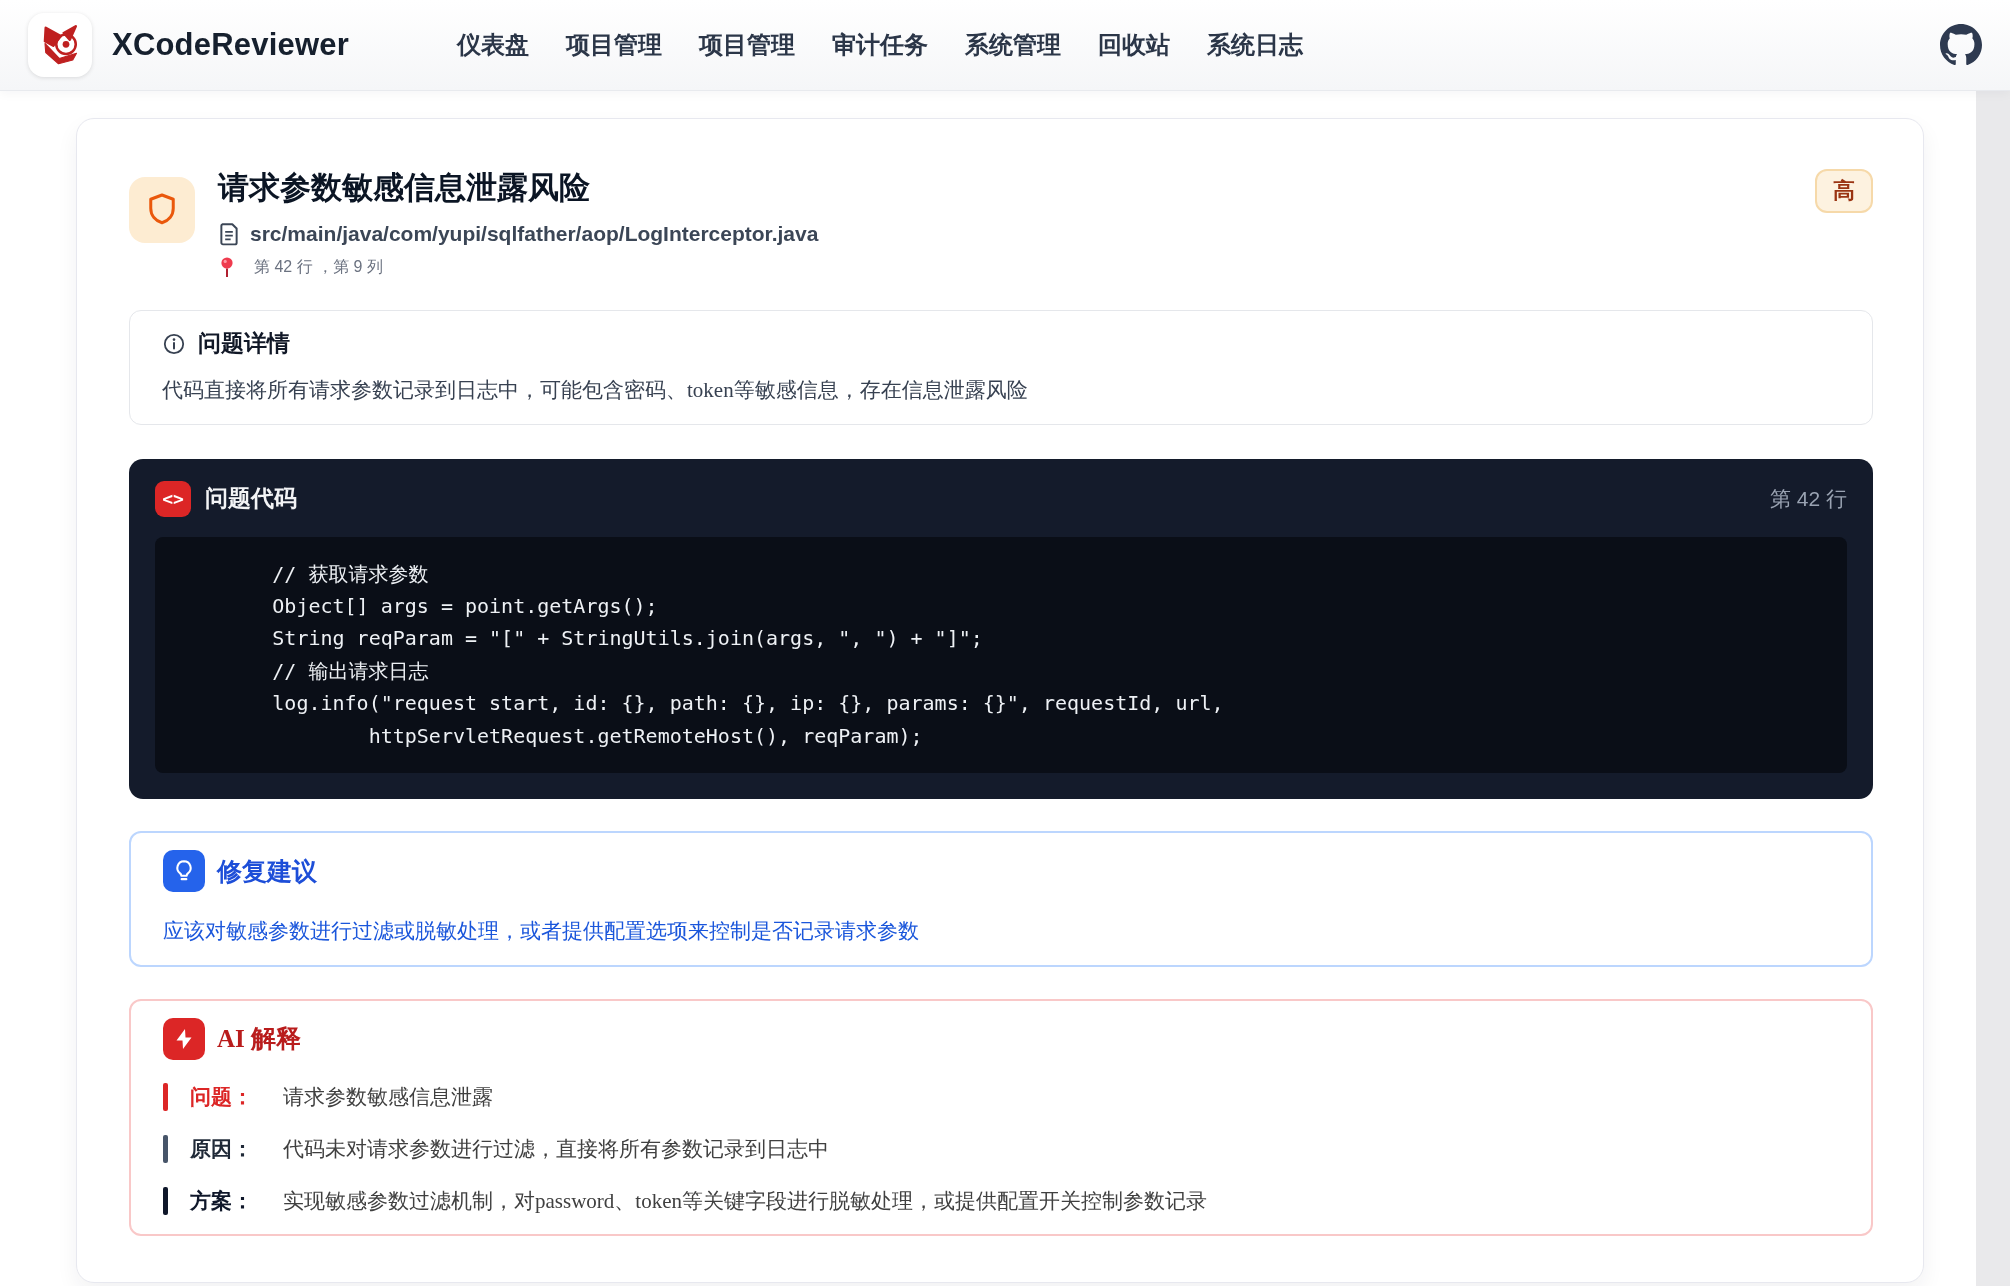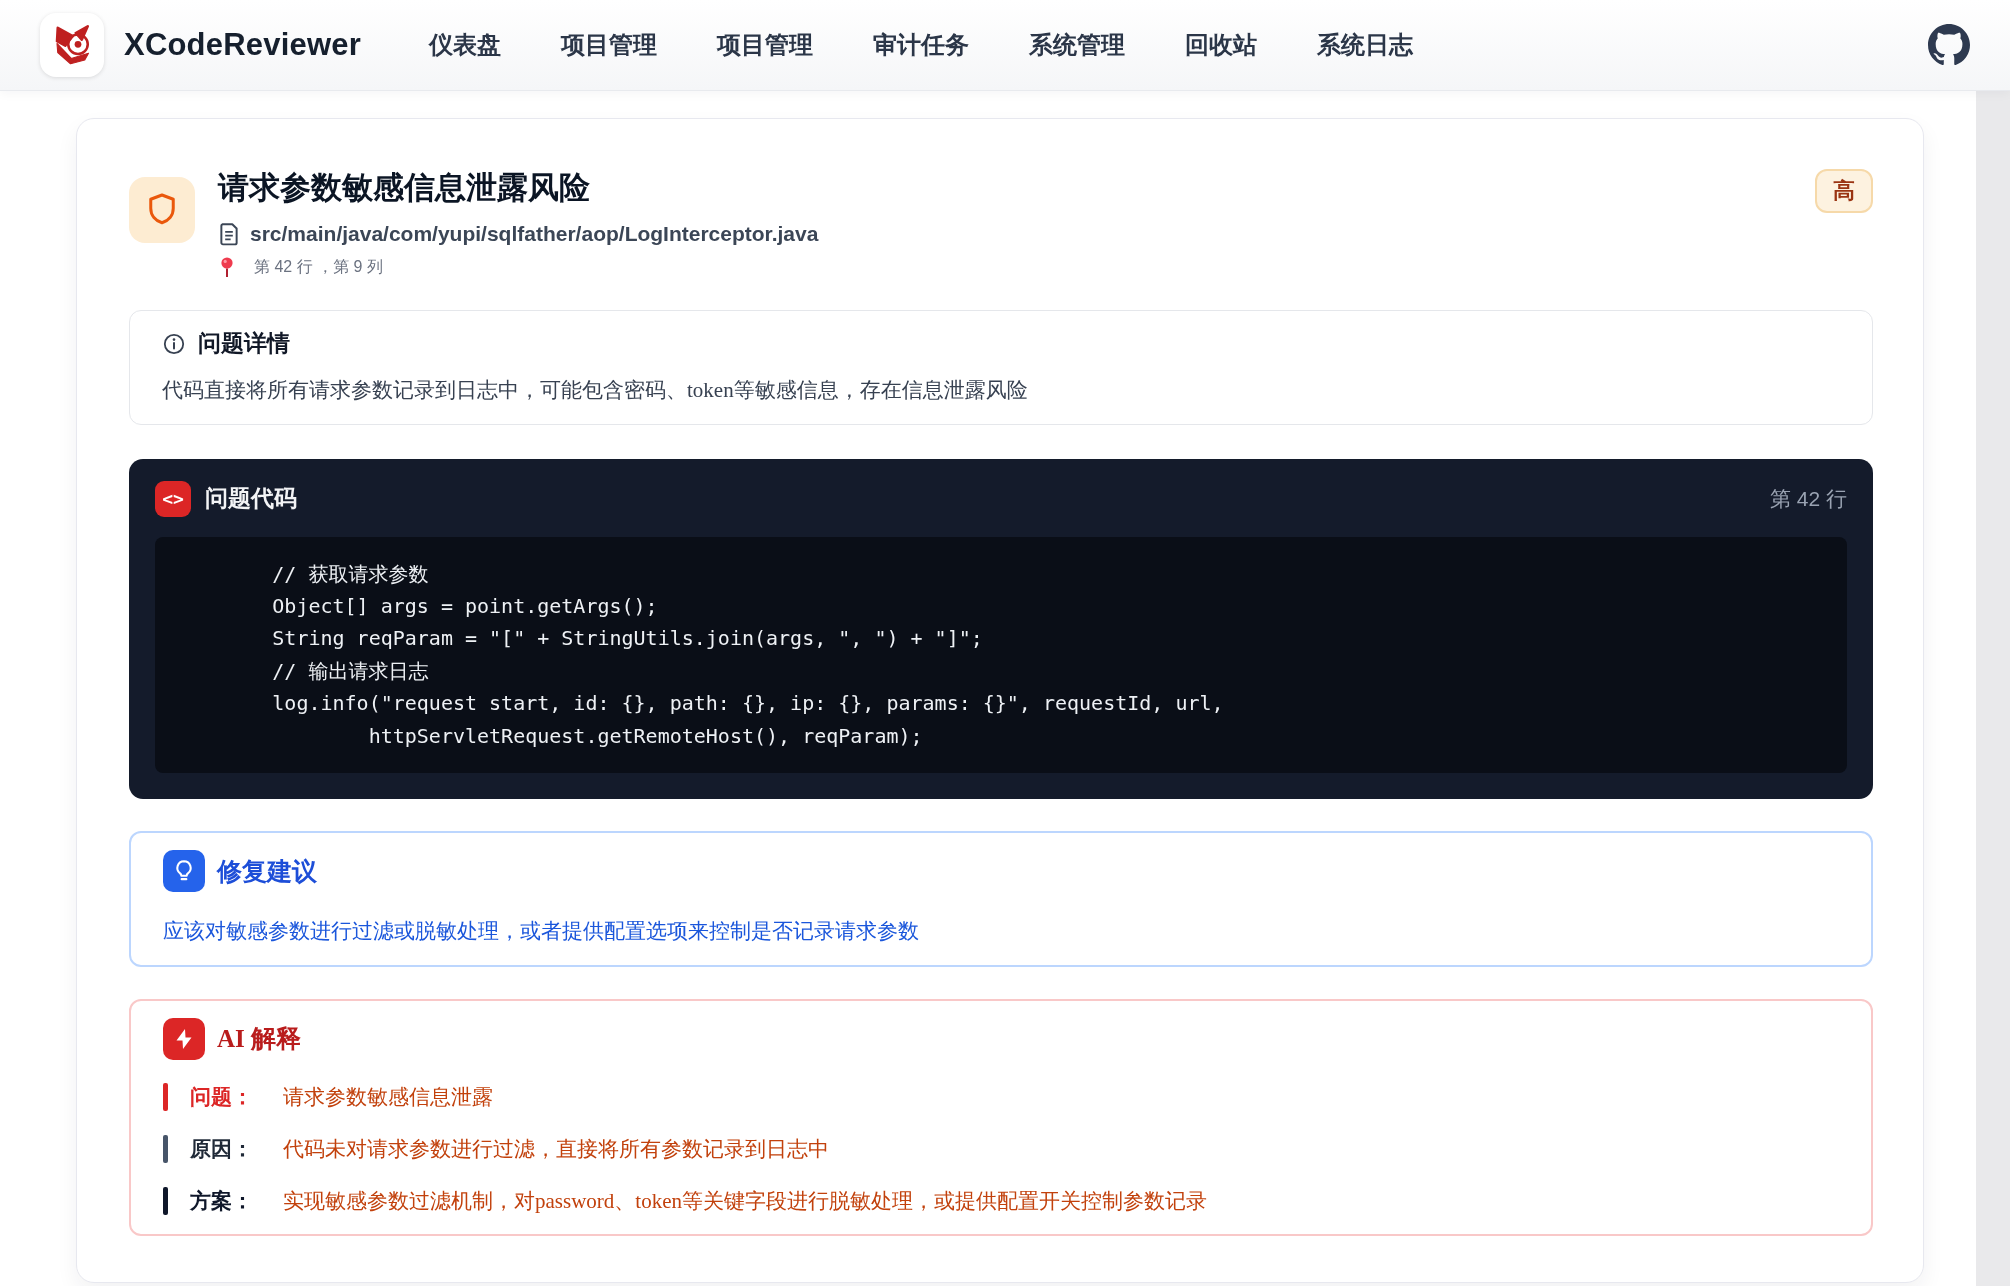--- a/index.html
+++ b/index.html
@@ -1,27 +1,27 @@
 <!DOCTYPE html>
 <html lang="zh"><head>
 <meta charset="utf-8">
 <style>
   * { margin:0; padding:0; box-sizing:border-box; }
   html,body { width:2010px; height:1286px; background:#ffffff;
     font-family:"Liberation Sans","DejaVu Sans",sans-serif; color:#1f2937; overflow:hidden; }
 
   
   header { position:relative; height:90px; width:100%; display:flex; align-items:center;
-    padding:0 40px; background:linear-gradient(180deg,#ffffff 0%,#f5f6f8 100%);
+    padding:0 28px; background:linear-gradient(180deg,#ffffff 0%,#f5f6f8 100%);
     box-shadow:0 1px 0 #e8eaee, 0 4px 10px rgba(15,23,42,.04); z-index:5; }
   .brand { display:flex; align-items:center; gap:20px; cursor:pointer; }
   .logo-tile { width:64px; height:64px; border-radius:16px; background:#ffffff;
     box-shadow:0 1px 4px rgba(0,0,0,.12); display:flex; align-items:center; justify-content:center; }
   .brand-name { font-size:31px; font-weight:bold; color:#16202e; letter-spacing:.2px; }
-  nav { display:flex; align-items:center; gap:60px; margin-left:68px; }
+  nav { display:flex; align-items:center; gap:37px; margin-left:108px; }
   .nav-item { font-size:24px; font-weight:bold; color:#2b3648; cursor:pointer; white-space:nowrap; }
   .gh { margin-left:auto; width:42px; height:42px; color:#2e3a50; cursor:pointer; }
 
   
   .scroll-track { position:absolute; right:0; top:90px; width:34px; height:1196px; background:#e9e9eb; }
 
   
   main { padding-top:28px; }
   .card { width:1848px; margin-left:76px; background:#ffffff; border:1px solid #e7e8ef;
     border-radius:18px; box-shadow:0 10px 22px rgba(30,41,59,.06); padding:50px 50px 46px 52px; }
@@ -64,21 +64,21 @@
 
   
   .ai { border:2px solid #f9c8c8; }
   .ai-tile { width:42px; height:42px; border-radius:10px; background:#dc2626;
     display:flex; align-items:center; justify-content:center; }
   .ai .box-head { color:#b91c1c; font-size:25px; }
   .ai-row { display:flex; align-items:flex-start; gap:22px; margin-top:22px;
     font-size:21px; line-height:1.45; }
   .ai-bar { width:5px; height:28px; border-radius:2px; flex:0 0 auto; margin-top:1px; }
   .ai-row .lbl { font-weight:bold; white-space:nowrap; }
-  .ai-row .val { color:#c2410c; margin-left:8px; }
+  .ai-row .val { color:#404040; margin-left:8px; }
   .row-problem .ai-bar { background:#dc2626; } .row-problem .lbl { color:#dc2626; }
   .row-cause  .ai-bar { background:#475569; } .row-cause  .lbl { color:#1f2937; }
   .row-plan   .ai-bar { background:#0f172a; } .row-plan   .lbl { color:#0f172a; }
 
   svg { display:block; }
 </style>
 </head>
 <body>
 
 <header>

